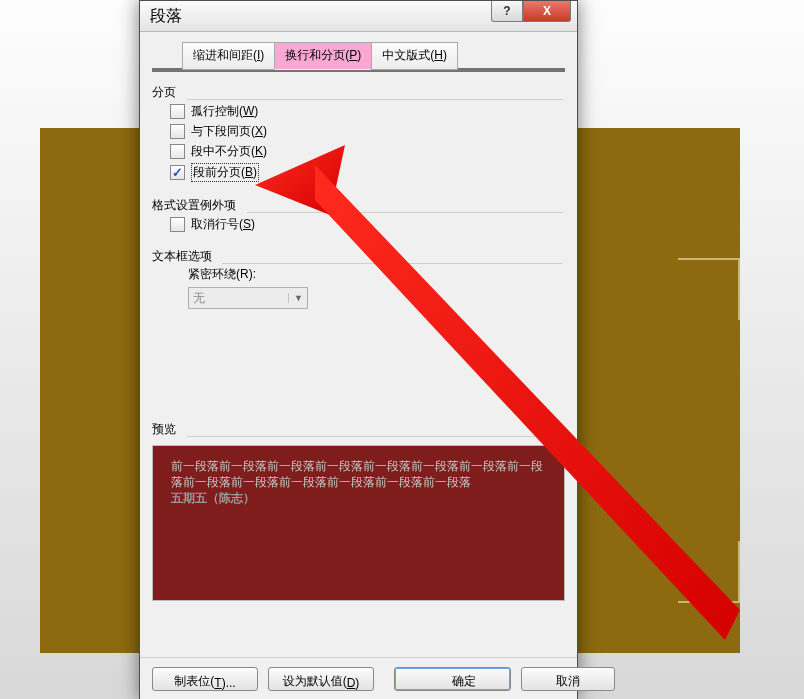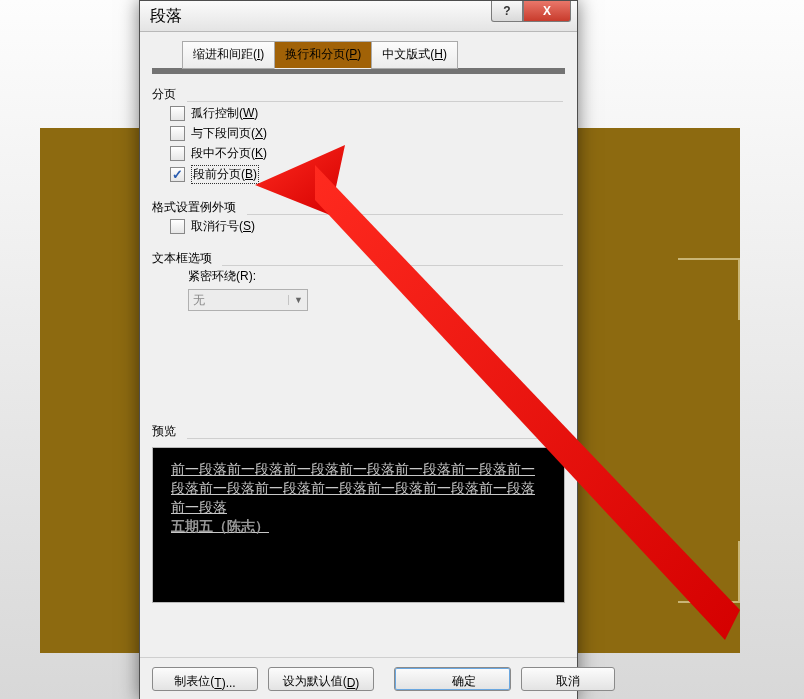--- a/index.html
+++ b/index.html
@@ -8,38 +8,38 @@
   .bg-shape .corner.tr{right:0;top:130px;border-top:2px solid #c9b575;border-right:2px solid #c9b575;}
   .bg-shape .corner.br{right:0;bottom:50px;border-bottom:2px solid #c9b575;border-right:2px solid #c9b575;}
   .dialog{position:absolute;left:139px;top:0;width:437px;height:699px;background:#f0f0f0;border:1px solid #4e4e4e;box-shadow:0 0 18px rgba(0,0,0,.5);display:flex;flex-direction:column;}
   .titlebar{height:30px;background:linear-gradient(#fbfbfb,#e4e4e4);border-bottom:1px solid #b8b8b8;display:flex;align-items:center;padding:0 0 0 10px;position:relative;}
   .title-text{font-size:16px;}
   .title-btns{position:absolute;right:6px;top:0;display:flex;}
   .tbtn{width:30px;height:20px;border:1px solid #7a7a7a;border-top:none;display:flex;align-items:center;justify-content:center;font-size:12px;font-weight:bold;}
   .tbtn.help{background:linear-gradient(#f8f8f8,#d9d9d9);border-radius:0 0 0 3px;color:#333;}
   .tbtn.close{width:46px;background:linear-gradient(#e9776a,#c83b2c);color:#fff;border-radius:0 0 3px 0;}
   .body{flex:1;padding:10px 12px 0 12px;position:relative;}
-  .tabs{display:flex;align-items:flex-end;border-bottom:6px solid #737373;height:26px;padding-left:30px;}
+  .tabs{display:flex;align-items:center;border-bottom:4px solid #737373;height:26px;padding-left:30px;}
   .tab{padding:4px 10px 5px;border:1px solid #aaa;background:linear-gradient(#fcfcfc,#ececec);margin-right:-1px;position:relative;top:1px;border-bottom:1px solid #aaa;cursor:default;}
-  .tab.active{background:#a16207;border-bottom:1px solid #f0f0f0;}
+  .tab.active{background:#f9a8d4;border-bottom:1px solid #f0f0f0;}
   .tab .u{text-decoration:underline;}
   .section-label{margin-top:12px;margin-bottom:6px;}
   .hr-line{border-top:1px solid #cfcfcf;margin-top:-8px;margin-left:35px;margin-right:2px;}
   .sec-wrap{display:flex;align-items:center;}
   .opts{margin-left:18px;}
   .opt{display:flex;align-items:center;margin:3px 0;}
   .cbx{width:13px;height:13px;border:1px solid #888;background:linear-gradient(#fff,#e6e6e6);margin-right:6px;display:inline-flex;align-items:center;justify-content:center;font-size:12px;color:#2a5db0;font-weight:bold;overflow:hidden;}
   .cbx .chk{font-size:13px;line-height:11px;}
   .opt-label .u{text-decoration:underline;}
   .opt.hl .opt-label{border:1px dotted #333;padding:0 1px;}
   .sub{margin-left:36px;}
   .sub-label{margin:2px 0 4px;}
   .dd{width:110px;height:20px;border:1px solid #b0b0b0;background:#ececec;color:#888;display:flex;align-items:center;justify-content:space-between;padding:0 4px;}
   .dd .arrow{font-size:9px;color:#666;border-left:1px solid #c4c4c4;padding-left:5px;}
-  .preview-box{margin-top:8px;border:1px solid #b9b9b9;background:#000000;height:130px;padding:12px 18px;font-size:14px;color:#c7c7c7;line-height:1.35;overflow:hidden;text-decoration:underline;}
+  .preview-box{margin-top:8px;border:1px solid #b9b9b9;background:#7f1d1d;height:130px;padding:12px 18px;font-size:12px;color:#c7c7c7;line-height:1.35;overflow:hidden;}
   .preview-box .bold{color:#999;font-weight:bold;}
   .footer{height:42px;border-top:1px solid #cfcfcf;display:flex;align-items:center;padding:0 12px;background:#f0f0f0;gap:10px;}
   .footer .spacer{flex:1;}
   .btn{min-width:72px;height:22px;border:1px solid #8a8a8a;background:linear-gradient(#fcfcfc,#e3e3e3);display:flex;align-items:flex-end;justify-content:center;padding:0 10px;border-radius:3px;cursor:default;}
   .btn.small{min-width:84px;}
   .btn.default{box-shadow:0 0 0 1px #6aa7e0 inset;padding-left:33px;}
   .btn .u{text-decoration:underline;}
   .arrow-svg{position:absolute;left:150px;top:0;width:654px;height:699px;pointer-events:none;}
 </style>
 </head>

